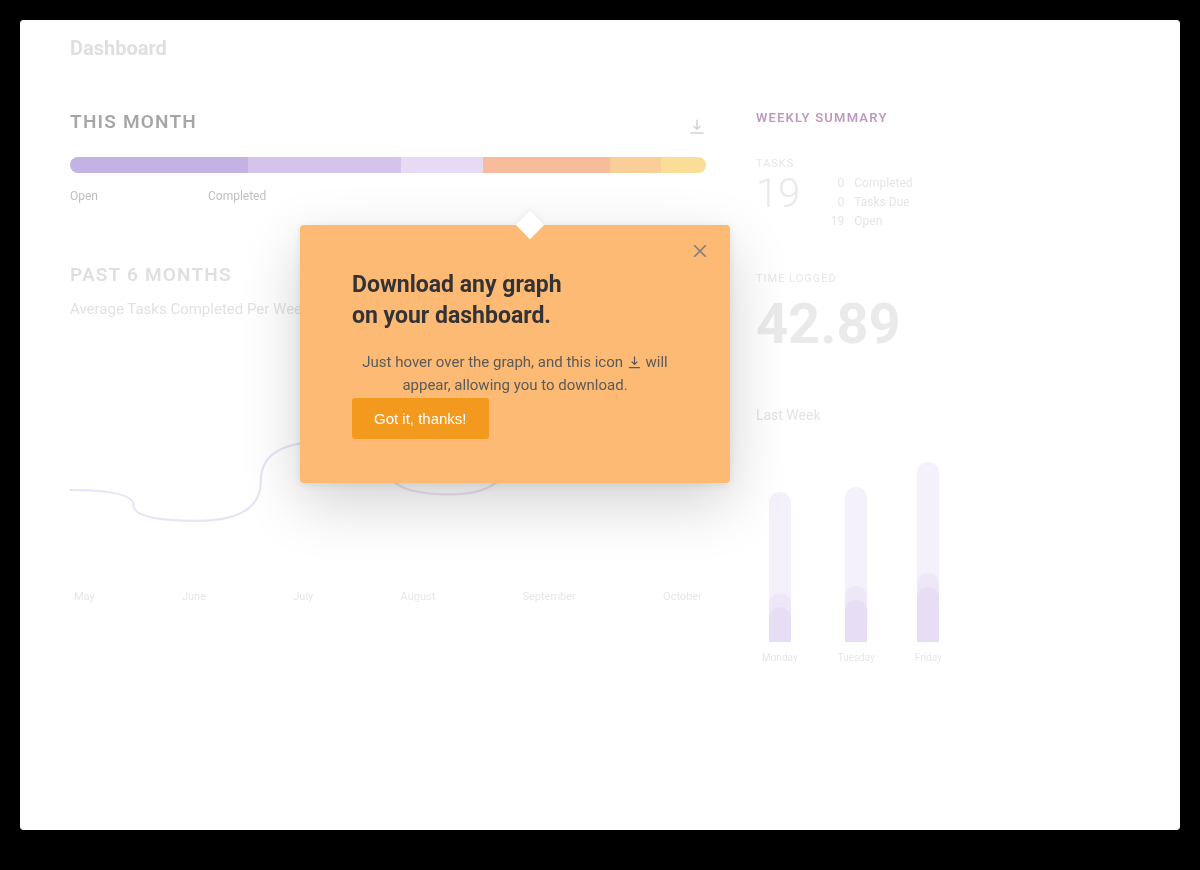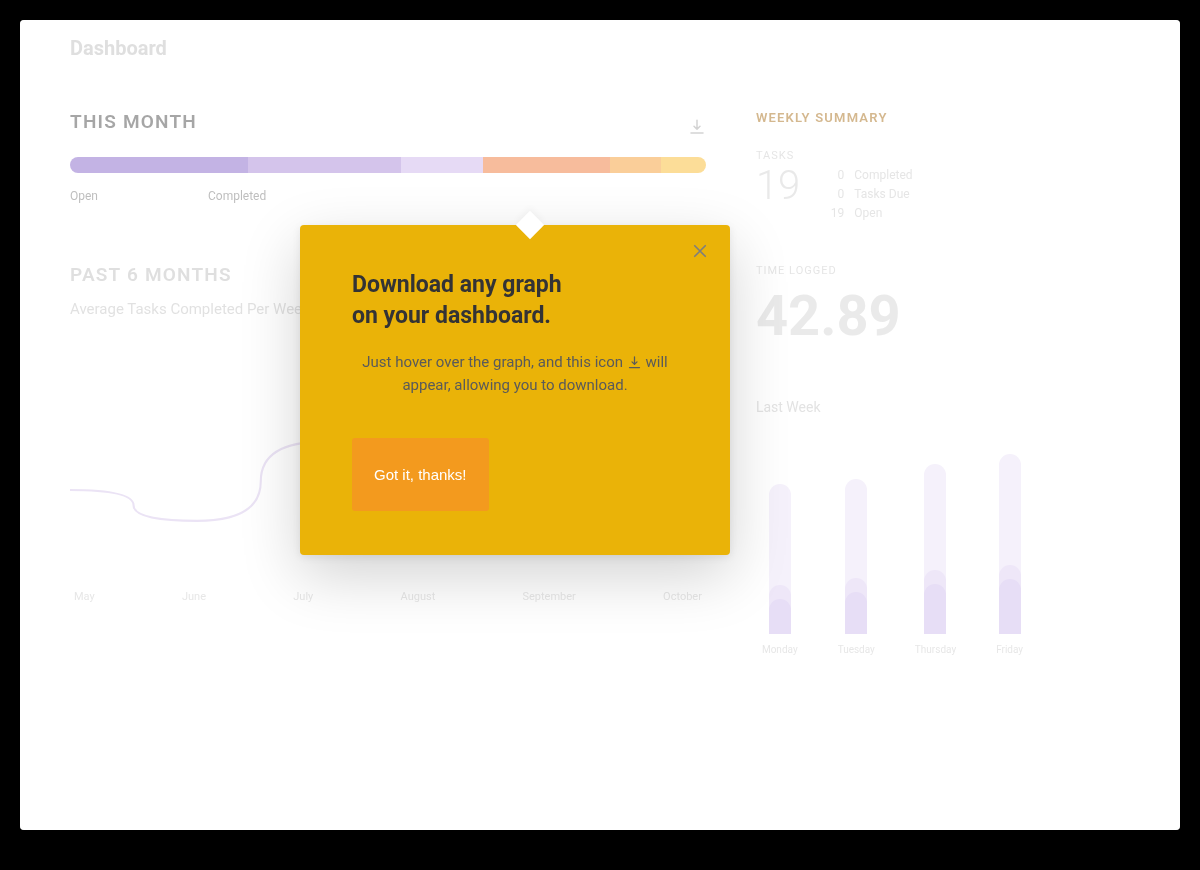--- a/index.html
+++ b/index.html
@@ -86,28 +86,28 @@
       justify-content: space-between;
       font-size: 11px;
       color: #c9c9c9;
       margin-top: 8px;
       padding: 0 4px;
     }
 
     .wsummary-label {
       font-size: 13px;
       letter-spacing: 1.2px;
-      color: #a16207;
+      color: #701a75;
       font-weight: 600;
     }
     .tasks-label, .time-label {
       font-size: 11px;
       letter-spacing: 1px;
       color: #c6c6c6;
-      margin-top: 24px;
+      margin-top: 32px;
     }
     .taskrow {
       display: flex;
       align-items: flex-start;
       gap: 24px;
       margin-top: 4px;
     }
     .bignum {
       font-size: 40px;
       font-weight: 300;
@@ -142,21 +142,21 @@
     }
     .bar .fill { position: absolute; bottom: 0; width: 100%; border-radius: 12px 12px 0 0; }
     .bar-label { font-size: 10px; color: #c9c9c9; }
 
     
     .modal {
       position: absolute;
       left: 300px;
       top: 225px;
       width: 430px;
-      background: #eab308;
+      background: #fdba74;
       border-radius: 4px;
       box-shadow: 0 20px 60px rgba(0,0,0,0.18), 0 2px 8px rgba(0,0,0,0.08);
       padding: 44px 52px 44px 52px;
       z-index: 10;
     }
     .modal-pointer {
       position: absolute;
       top: -10px;
       right: 190px;
       width: 20px; height: 20px;
@@ -180,26 +180,25 @@
       margin-bottom: 20px;
     }
     .modal p {
       font-size: 15px;
       color: #5a5a5a;
       line-height: 1.55;
       text-align: center;
     }
     .modal p svg { vertical-align: -3px; width: 15px; height: 15px; stroke: #5a5a5a; fill: none; stroke-width: 2; stroke-linecap: round; }
     .modal-btn {
-      margin-top: 40px;
       display: inline-block;
       background: #f39a1e;
       color: #fff;
       font-size: 15px;
-      padding: 28px 22px;
+      padding: 12px 22px;
       border: none;
       border-radius: 3px;
       cursor: pointer;
     }
   </style>
 </head>
 <body>
 
 <div class="app-window">
 
@@ -286,27 +285,20 @@
                 <div class="fill" style="height: 35px; background: rgb(202, 181, 234);"></div>
               </div>
               <div class="bar-label">Monday</div>
             </div>
             <div class="barcol">
               <div class="bar" style="height: 155px; background: rgb(232, 223, 246);">
                 <div class="fill" style="height: 56px; background: rgb(217, 202, 240);"></div>
                 <div class="fill" style="height: 42px; background: rgb(202, 181, 234);"></div>
               </div>
               <div class="bar-label">Tuesday</div>
-            </div>
-            <div class="barcol">
-              <div class="bar" style="height: 170px; background: rgb(232, 223, 246);">
-                <div class="fill" style="height: 64px; background: rgb(217, 202, 240);"></div>
-                <div class="fill" style="height: 50px; background: rgb(202, 181, 234);"></div>
-              </div>
-              <div class="bar-label">Thursday</div>
             </div>
             <div class="barcol">
               <div class="bar" style="height: 180px; background: rgb(232, 223, 246);">
                 <div class="fill" style="height: 69px; background: rgb(217, 202, 240);"></div>
                 <div class="fill" style="height: 55px; background: rgb(202, 181, 234);"></div>
               </div>
               <div class="bar-label">Friday</div>
             </div>
           </div>
       </div>

